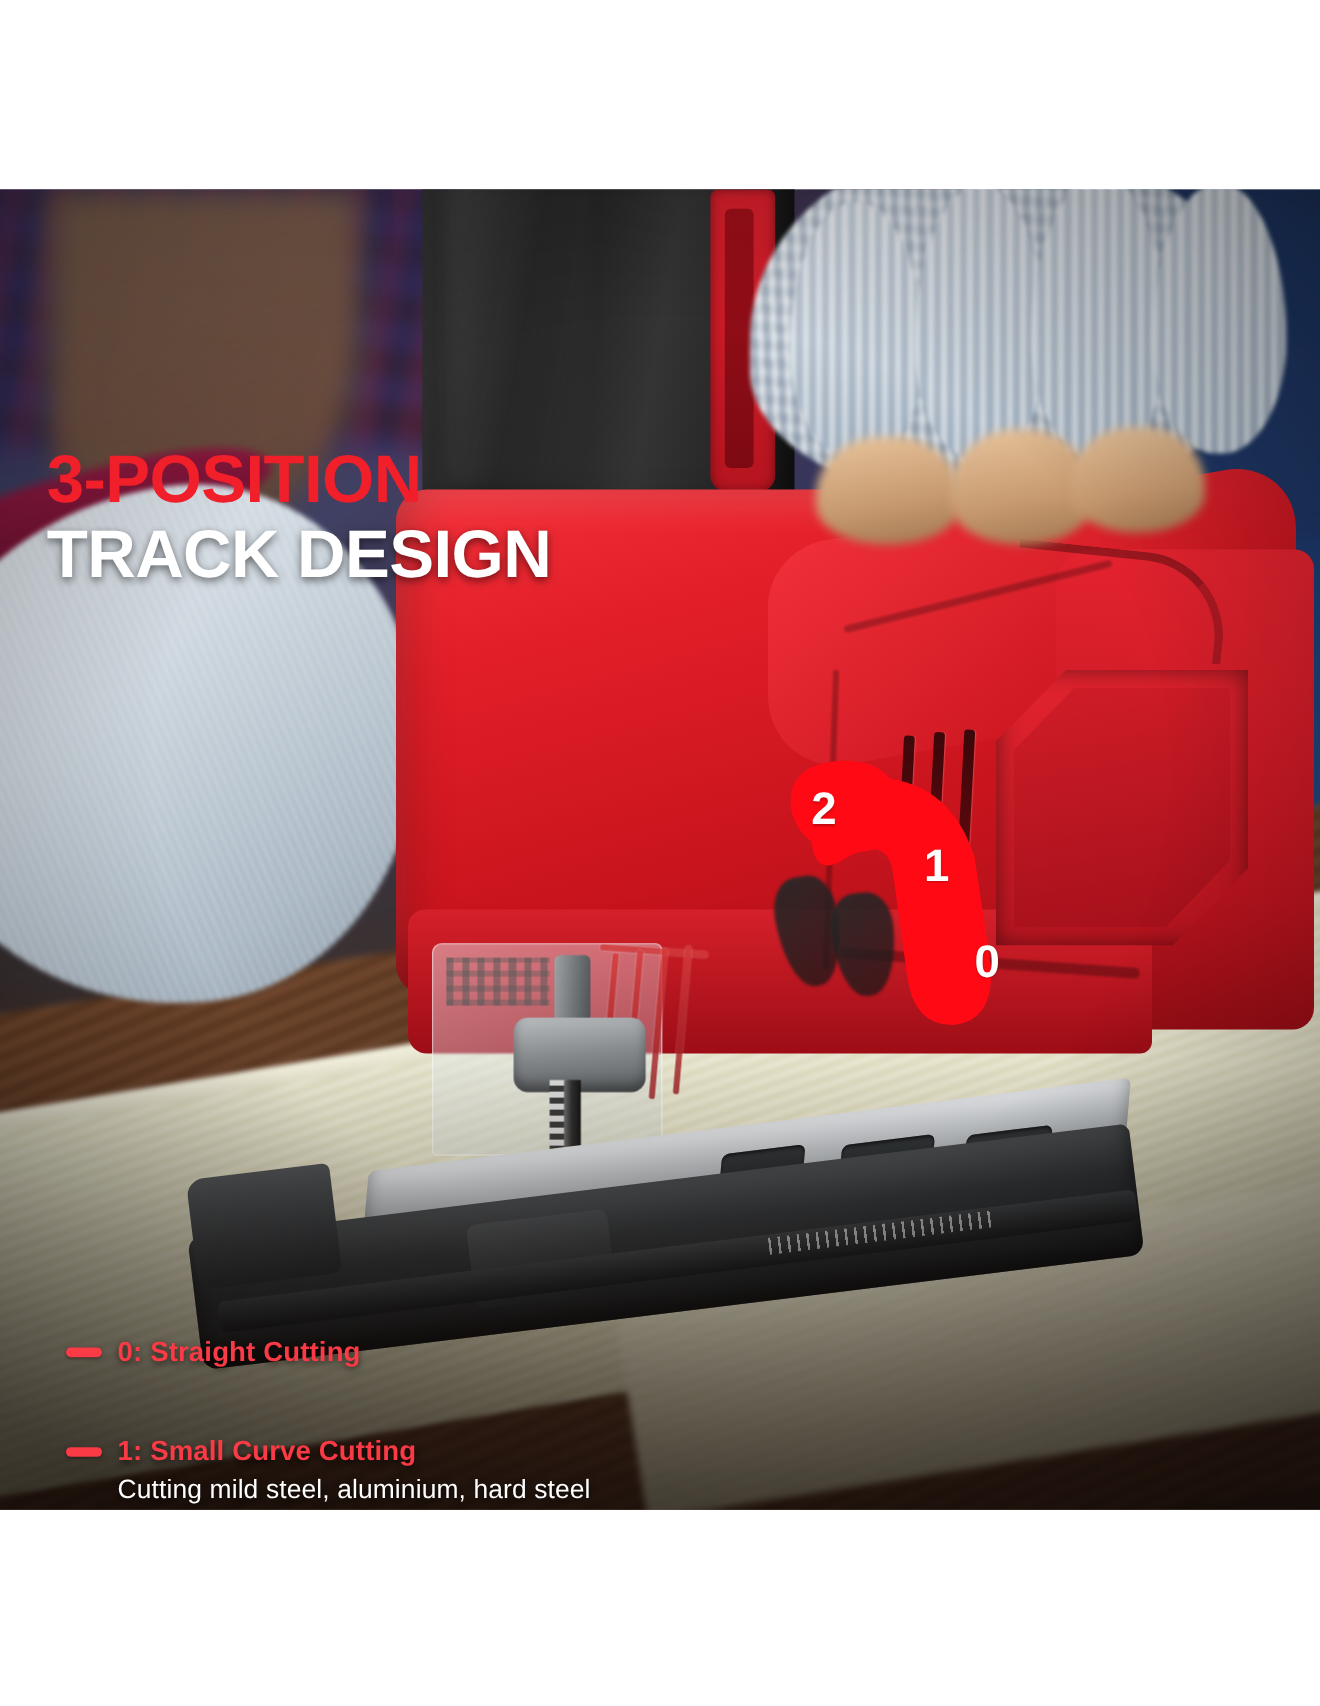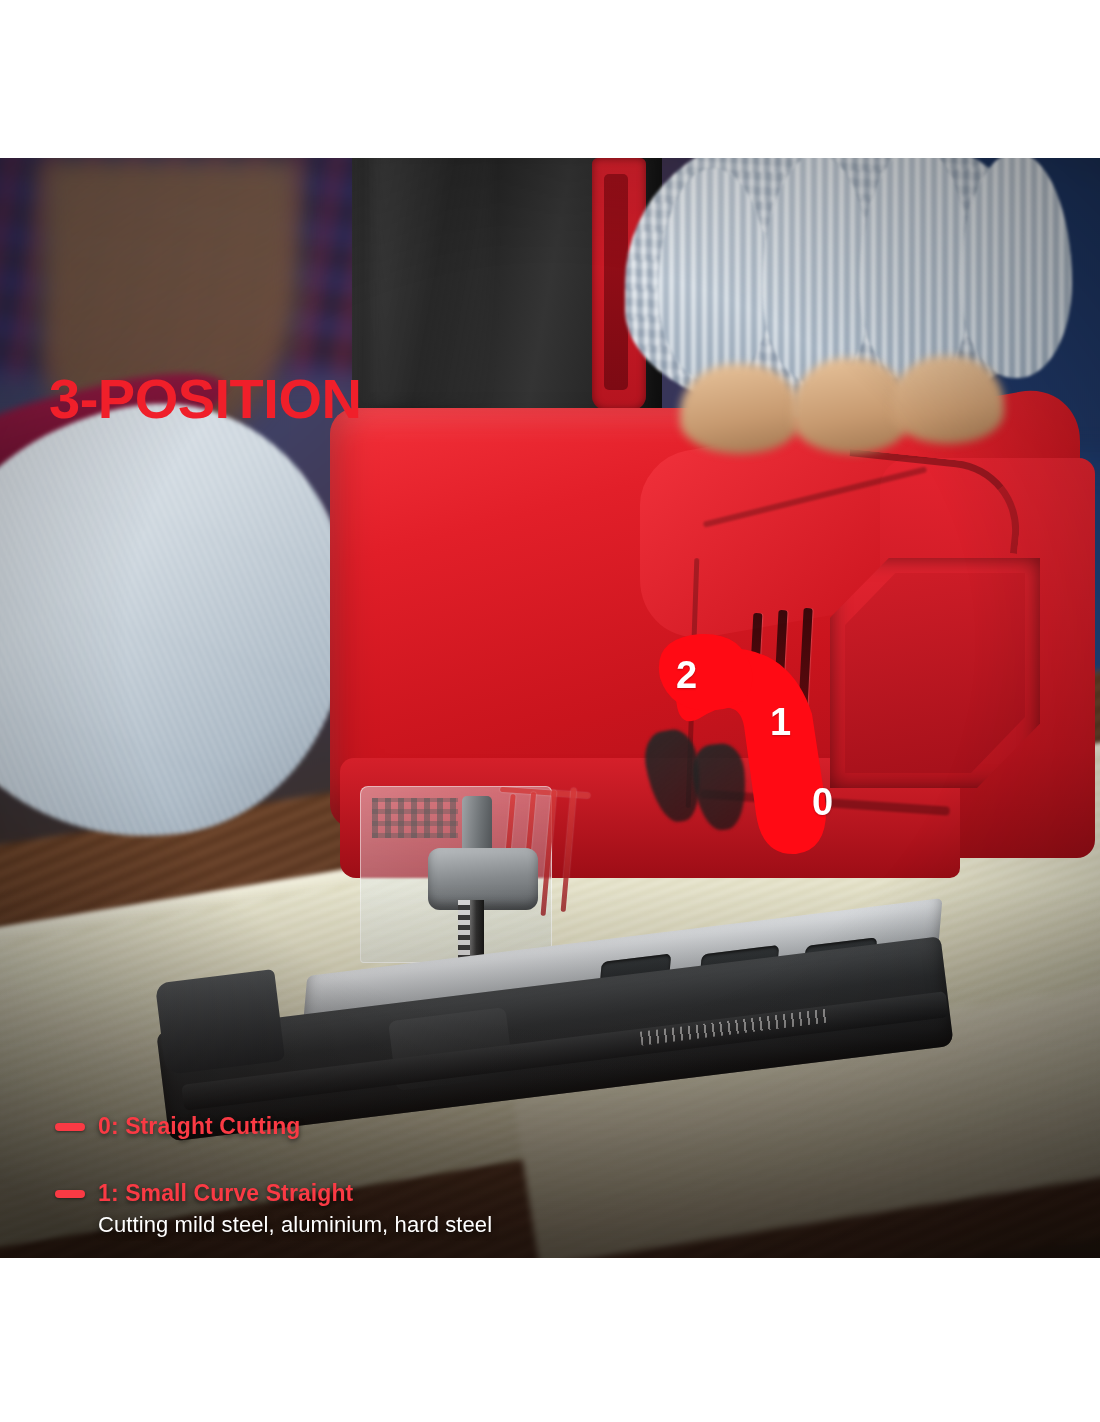--- a/index.html
+++ b/index.html
@@ -481,21 +481,21 @@
     position: absolute; inset: 0;
     background:
       radial-gradient(ellipse 74% 66% at 50% 44%, rgba(0,0,0,0) 52%, rgba(0,0,0,.42) 100%),
       linear-gradient(180deg, rgba(0,0,0,0) 66%, rgba(25,14,8,.62) 100%);
     pointer-events: none;
   }
 
   
   #headline {
     position: absolute;
-    left: 49px; top: 212px;
+    left: 39px; top: 212px;
     z-index: 40;
   }
   .hl-1 {
     font-size: 56px;
     font-weight: 800;
     letter-spacing: -0.5px;
     line-height: 1.02;
     margin: 0;
   }
   .hl-2 {
@@ -508,21 +508,21 @@
     text-shadow: 0 2px 7px rgba(0,0,0,.55);
   }
 
   
   #features {
     position: absolute;
     left: 55px; top: 955px;
     width: 700px;
     z-index: 40;
   }
-  .feat { margin-bottom: 40px; }
+  .feat { margin-bottom: 56px; }
   .feat:last-child { margin-bottom: 0; }
   .feat-head {
     display: flex;
     align-items: center;
     gap: 13px;
   }
   .dash {
     width: 30px; height: 8px;
     border-radius: 5px;
     flex: 0 0 auto;
@@ -637,35 +637,36 @@
 
       <div class="dial-num dn2">2</div>
       <div class="dial-num dn1">1</div>
       <div class="dial-num dn0">0</div>
     </div>
 
     <div class="vignette"></div>
 
     <div id="headline">
       <div class="hl-1" style="color:#F01F2A;">3-POSITION</div>
+      <div class="hl-2">TRACK DESIGN</div>
     </div>
 
     <div id="features">
 
       <div class="feat">
         <div class="feat-head">
           <span class="dash" style="background:#FA3A44;"></span>
           <span class="feat-title" style="color:#FA3A44;">0: Straight Cutting</span>
         </div>
       </div>
 
       <div class="feat">
         <div class="feat-head">
           <span class="dash" style="background:#FA3A44;"></span>
-          <span class="feat-title" style="color:#FA3A44;">1: Small Curve Straight</span>
+          <span class="feat-title" style="color:#FA3A44;">1: Small Curve Cutting</span>
         </div>
         <div class="feat-desc">Cutting mild steel, aluminium, hard steel</div>
       </div>
 
     </div>
 
   </div>
 
 </div>
 

